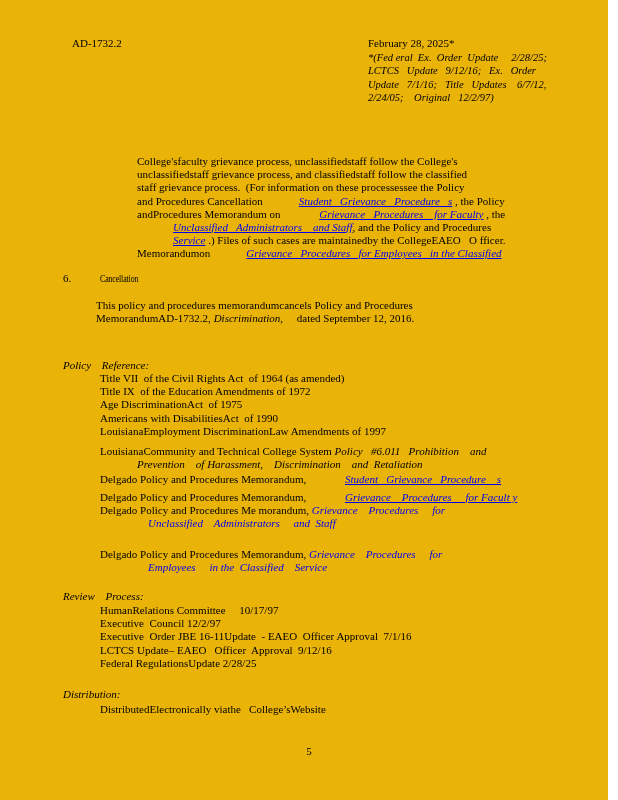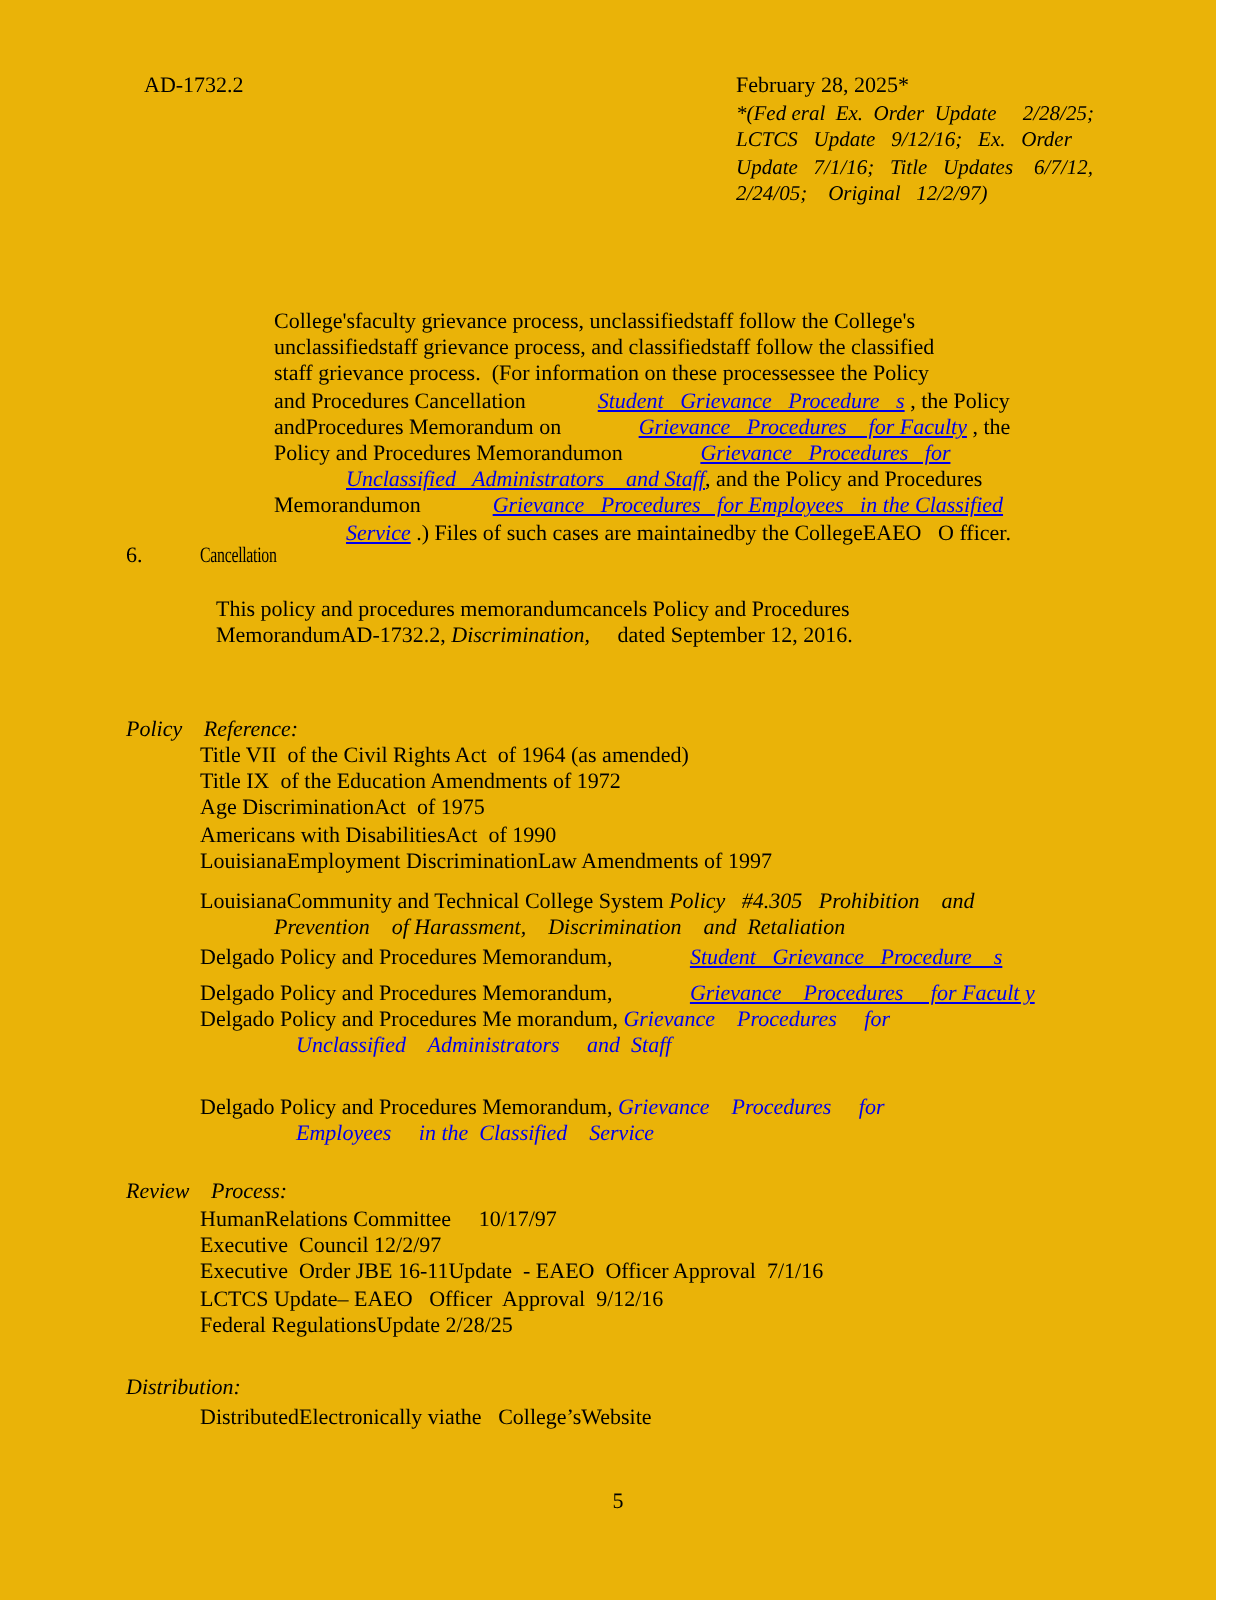--- a/index.html
+++ b/index.html
@@ -26,21 +26,21 @@
   .revision-note { font-style: italic; font-size: 10.5px; margin-top: 1px; }
   .body-paragraph { left: 137px; top: 111px; width: 440px; margin-top: 44px; }
   .section6-number { left: 63px; top: 272px; }
   .section6-title {
     left: 100px; top: 272px;
     font-size: 11px;
     transform: scaleX(0.72);
     transform-origin: 0 0;
     letter-spacing: -0.2px;
   }
-  .section6-body { left: 108px; top: 299px; width: 470px; }
+  .section6-body { left: 96px; top: 299px; width: 470px; }
   .italic-heading { font-style: italic; left: 63px; word-spacing: 8px; }
   .policy-heading { top: 359px; }
   .policy-list { left: 100px; top: 372px; width: 500px; }
   .review-heading { top: 590px; }
   .review-list { left: 100px; top: 604px; width: 470px; }
   .distribution-heading { top: 688px; }
   .distribution-item { left: 100px; top: 703px; white-space: pre; }
   .page-number { left: 0; top: 745px; width: 618px; text-align: center; }
 </style>
 </head>
@@ -59,41 +59,40 @@
         <div class="line"><span class="sg-n">2/24/05;    Original   12/2/97)</span></div>
       </div>
   </div>
 
   <div class="abs body-paragraph">
       <div class="line"><span class="sg-n">College'sfaculty grievance process, unclassifiedstaff follow the College's</span></div>
       <div class="line"><span class="sg-n">unclassifiedstaff grievance process, and classifiedstaff follow the classified</span></div>
       <div class="line"><span class="sg-n">staff grievance process.  (For information on these processessee the Policy</span></div>
       <div class="line"><span class="sg-n">and Procedures Cancellation</span><span class="sg-l">Student   Grievance   Procedure   s</span><span class="sg-n"> , the Policy</span></div>
       <div class="line"><span class="sg-n">andProcedures Memorandum on </span><span class="sg-l">Grievance   Procedures    for Faculty</span><span class="sg-n"> , the</span></div>
-      <div class="line"><span class="sg-n">Policy and Procedures Memorandumon </span><span class="sg-l">Grievance   Procedures   for</span></div>
       <div class="line"><span class="sg-l">Unclassified   Administrators    and Staff</span><span class="sg-n">, and the Policy and Procedures</span></div>
+      <div class="line"><span class="sg-l">Service</span><span class="sg-n"> .) Files of such cases are maintainedby the CollegeEAEO   O fficer.</span></div>
       <div class="line"><span class="sg-n">Memorandumon</span><span class="sg-l">Grievance   Procedures   for Employees   in the Classified</span></div>
-      <div class="line"><span class="sg-l">Service</span><span class="sg-n"> .) Files of such cases are maintainedby the CollegeEAEO   O fficer.</span></div>
     </div>
 
   <div class="abs section6-number">6.</div>
   <div class="abs section6-title">Cancellation</div>
   <div class="abs section6-body">
       <div class="line"><span class="sg-n">This policy and procedures memorandumcancels Policy and Procedures</span></div>
       <div class="line"><span class="sg-n">MemorandumAD-1732.2, </span><span class="sg-i">Discrimination,</span><span class="sg-n">     dated September 12, 2016.</span></div>
     </div>
 
   <div class="abs italic-heading policy-heading">Policy Reference:</div>
   <div class="abs policy-list">
       <div class="line"><span class="sg-n">Title VII  of the Civil Rights Act  of 1964 (as amended)</span></div>
       <div class="line"><span class="sg-n">Title IX  of the Education Amendments of 1972</span></div>
       <div class="line"><span class="sg-n">Age DiscriminationAct  of 1975</span></div>
       <div class="line"><span class="sg-n">Americans with DisabilitiesAct  of 1990</span></div>
       <div class="line"><span class="sg-n">LouisianaEmployment DiscriminationLaw Amendments of 1997</span></div>
-      <div class="line" style="margin-top: 7px;"><span class="sg-n">LouisianaCommunity and Technical College System </span><span class="sg-i">Policy   #4.305   Prohibition    and</span></div>
+      <div class="line" style="margin-top: 7px;"><span class="sg-n">LouisianaCommunity and Technical College System </span><span class="sg-i">Policy   #6.011   Prohibition    and</span></div>
       <div class="line" style="padding-left: 37px;"><span class="sg-i">Prevention    of Harassment,    Discrimination    and  Retaliation</span></div>
       <div class="line" style="margin-top: 2px;"><span class="sg-n">Delgado Policy and Procedures Memorandum, </span><span class="sg-l">Student   Grievance   Procedure    s</span></div>
       <div class="line" style="margin-top: 4px;"><span class="sg-n">Delgado Policy and Procedures Memorandum, </span><span class="sg-l">Grievance    Procedures     for Facult y</span></div>
       <div class="line"><span class="sg-n">Delgado Policy and Procedures Me morandum, </span><span class="sg-p">Grievance    Procedures     for</span></div>
       <div class="line" style="padding-left: 48px;"><span class="sg-p">Unclassified    Administrators     and  Staff</span></div>
       <div class="line" style="margin-top: 18px;"><span class="sg-n">Delgado Policy and Procedures Memorandum, </span><span class="sg-p">Grievance    Procedures     for</span></div>
       <div class="line" style="padding-left: 48px;"><span class="sg-p">Employees     in the  Classified    Service</span></div>
     </div>
 
   <div class="abs italic-heading review-heading">Review Process:</div>

